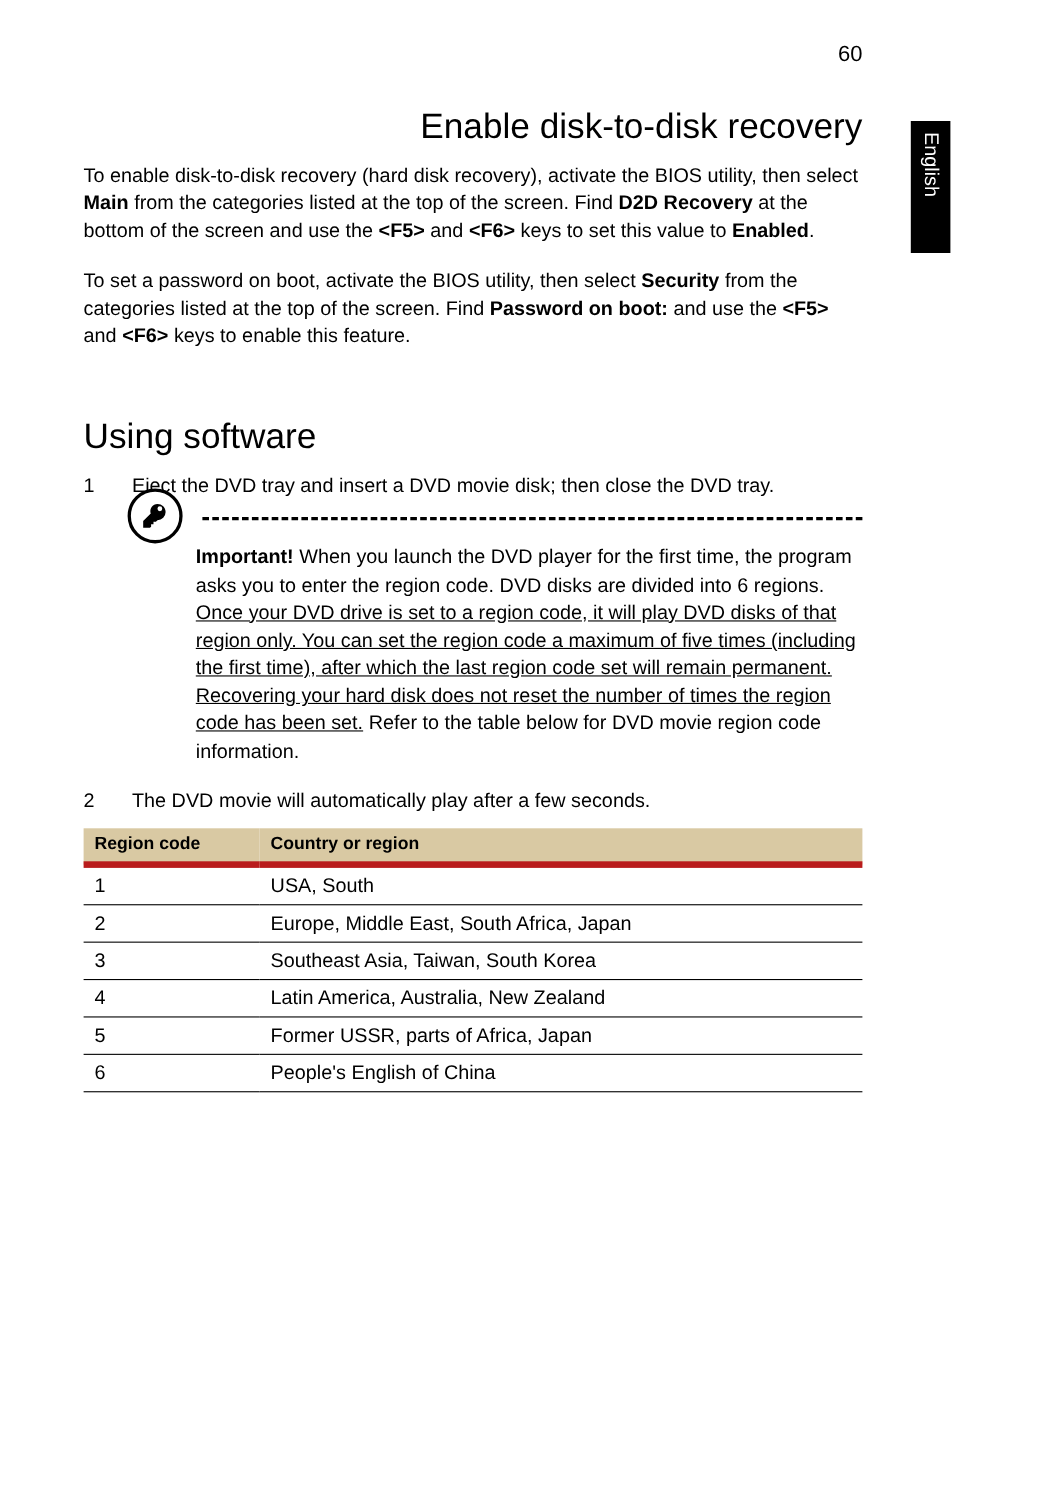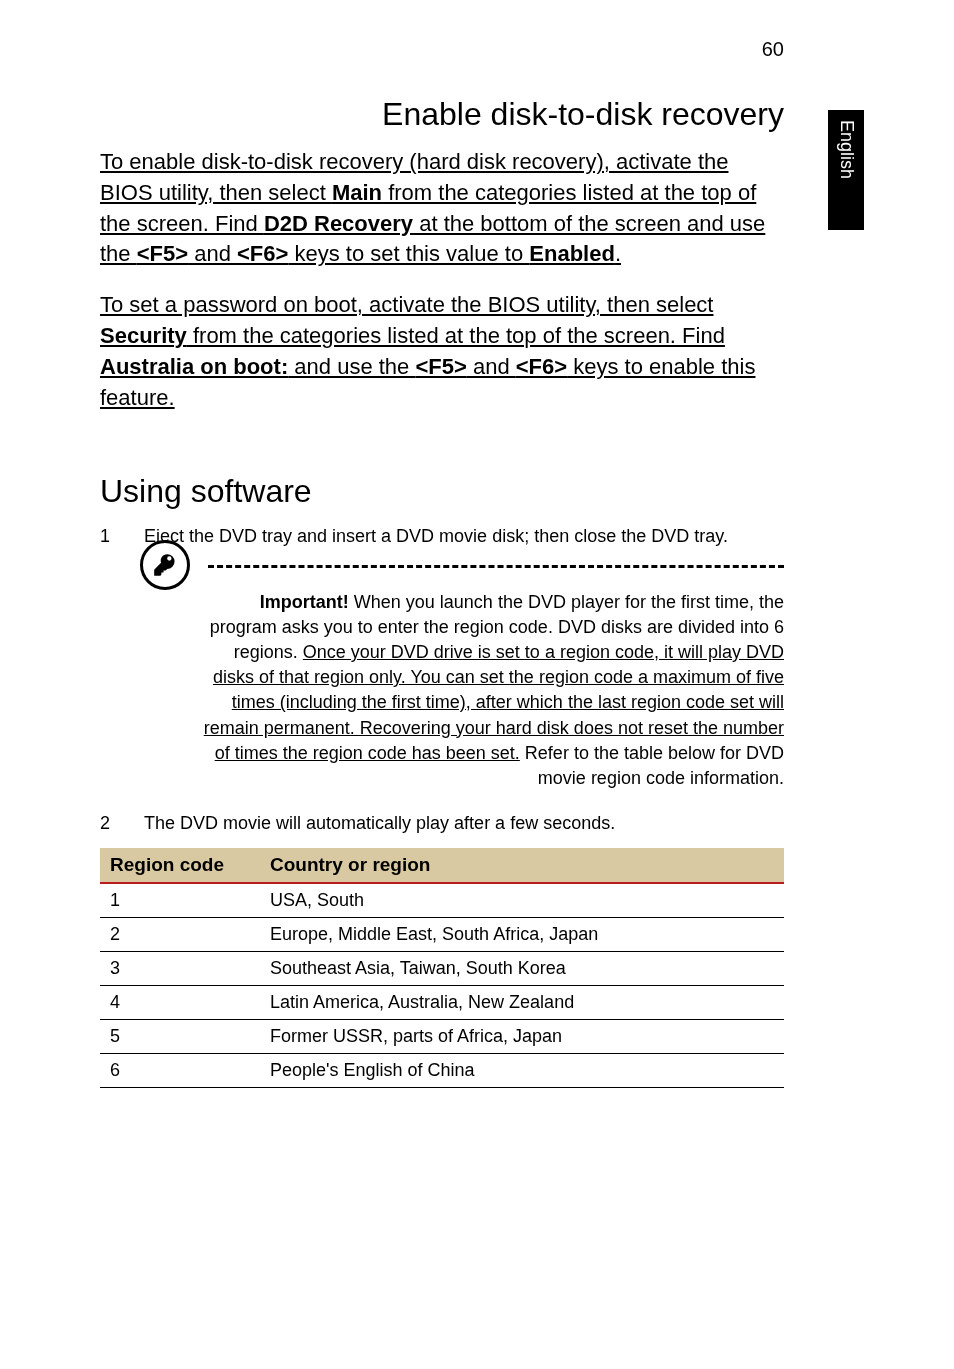--- a/index.html
+++ b/index.html
@@ -6,21 +6,21 @@
     margin: 0;
     padding: 0;
     background: #ffffff;
     font-family: "Segoe UI", Arial, sans-serif;
     color: #000;
   }
   .page {
     width: 864px;
     min-height: 1369px;
     box-sizing: border-box;
-    padding: 40px 80px 60px 100px;
+    padding: 40px 80px 60px 76px;
     position: relative;
   }
   .page-number {
     position: absolute;
     top: 38px;
     right: 80px;
     font-size: 20px;
   }
   .side-tab {
     position: absolute;
@@ -47,24 +47,23 @@
   h1.first {
     margin-top: 56px;
     text-align: right;
   }
   h2 {
     font-size: 26px;
     font-weight: 400;
     margin: 24px 0 14px 0;
   }
   p.body {
-    font-size: 22px;
+    font-size: 18px;
     line-height: 1.4;
     margin: 0 0 20px 0;
-    text-decoration: underline;
   }
   .numbered-item {
     display: flex;
     gap: 24px;
     font-size: 18px;
     line-height: 1.4;
     margin: 0 0 12px 0;
   }
   .numbered-item .num {
     flex: none;
@@ -95,37 +94,36 @@
   }
   .note-icon svg {
     position: absolute;
     top: 50%;
     left: 50%;
     transform: translate(-50%, -50%);
   }
   .note-text {
     font-size: 18px;
     line-height: 1.4;
-    text-align: right;
   }
   .note-text .underline {
     text-decoration: underline;
   }
   table.region-table {
     width: 100%;
     border-collapse: collapse;
     margin-top: 8px;
   }
   table.region-table th {
     text-align: left;
-    font-size: 19px;
+    font-size: 16px;
     font-weight: 700;
     padding: 6px 10px;
     background: #d9c9a3;
-    border-bottom: 2px solid #b91c1c;
+    border-bottom: 6px solid #b91c1c;
   }
   table.region-table th:first-child {
     width: 140px;
   }
   table.region-table td {
     font-size: 18px;
     padding: 6px 10px;
     border-bottom: 1px solid #000;
   }
   .bold { font-weight: 700; }
@@ -138,21 +136,21 @@
   <div class="page-number">60</div>
 
   <div class="side-tab">English</div>
 
   <h1 class="first">Enable disk-to-disk recovery</h1>
   <p class="body">
     <span>To enable disk-to-disk recovery (hard disk recovery), activate the BIOS utility, then select </span><span class="bold">Main</span><span> from the categories listed at the top of the screen. Find </span><span class="bold">D2D Recovery</span><span> at the bottom of the screen and use the </span><span class="bold">&lt;F5&gt;</span><span> and </span><span class="bold">&lt;F6&gt;</span><span> keys to set this value to </span><span class="bold">Enabled</span><span>.</span>
   </p>
 
   <p class="body">
-    <span>To set a password on boot, activate the BIOS utility, then select </span><span class="bold">Security</span><span> from the categories listed at the top of the screen. Find </span><span class="bold">Australia on boot:</span><span> and use the </span><span class="bold">&lt;F5&gt;</span><span> and </span><span class="bold">&lt;F6&gt;</span><span> keys to enable this feature.</span>
+    <span>To set a password on boot, activate the BIOS utility, then select </span><span class="bold">Security</span><span> from the categories listed at the top of the screen. Find </span><span class="bold">Password on boot:</span><span> and use the </span><span class="bold">&lt;F5&gt;</span><span> and </span><span class="bold">&lt;F6&gt;</span><span> keys to enable this feature.</span>
   </p>
 
   <h1>Using software</h1>
 
   <div class="numbered-item">
     <div class="num">1</div>
     <div>Eject the DVD tray and insert a DVD movie disk; then close the DVD tray.</div>
   </div>
 
   <div class="note-block">

